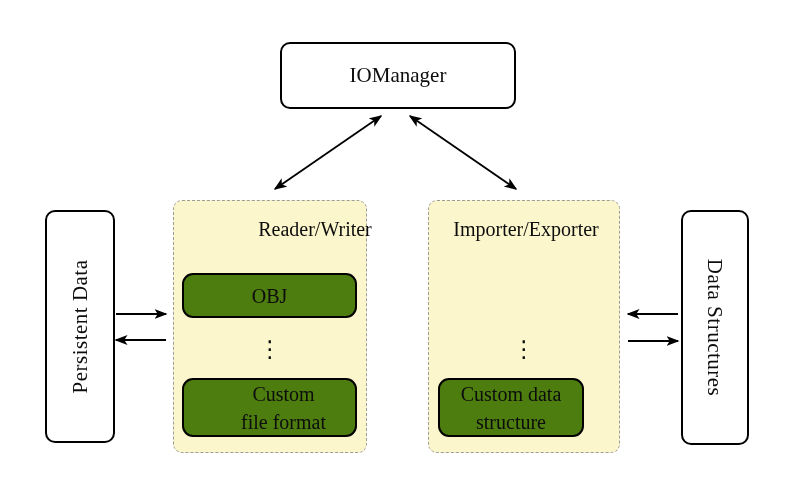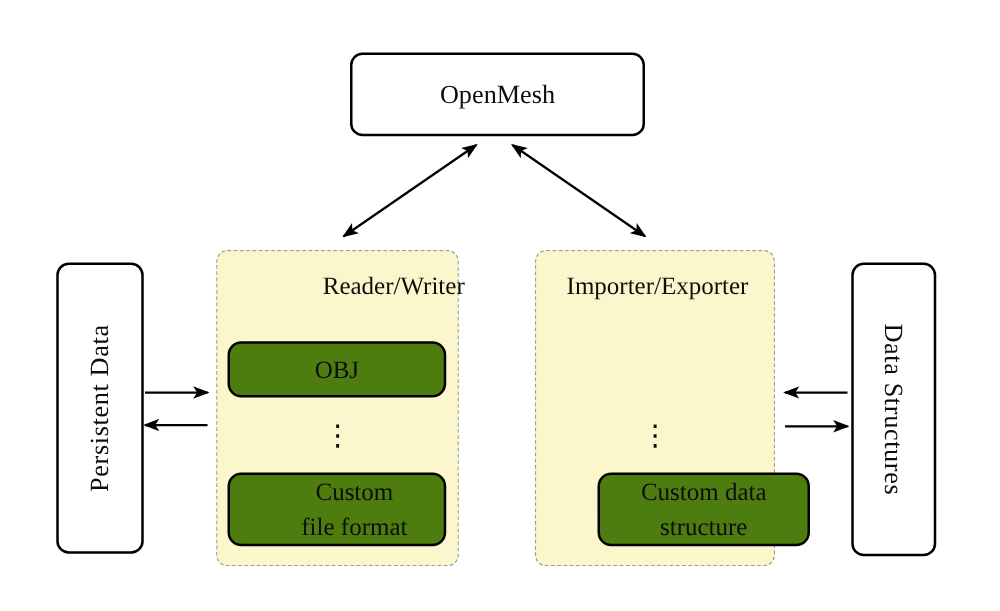--- a/index.html
+++ b/index.html
@@ -89,21 +89,21 @@
     </defs>
     <line x1="381" y1="116" x2="275" y2="189" stroke="#000" stroke-width="1.8" marker-start="url(#ah)" marker-end="url(#ah)"></line>
     <line x1="410" y1="116" x2="516" y2="189" stroke="#000" stroke-width="1.8" marker-start="url(#ah)" marker-end="url(#ah)"></line>
     <line x1="116" y1="314" x2="166" y2="314" stroke="#000" stroke-width="1.8" marker-end="url(#ah)"></line>
     <line x1="166" y1="340" x2="116" y2="340" stroke="#000" stroke-width="1.8" marker-end="url(#ah)"></line>
     <line x1="678" y1="314" x2="628" y2="314" stroke="#000" stroke-width="1.8" marker-end="url(#ah)"></line>
     <line x1="628" y1="341" x2="678" y2="341" stroke="#000" stroke-width="1.8" marker-end="url(#ah)"></line>
   </svg>
 
   <div class="node" style="left:280px; top:42px; width:236px; height:67px;">
-    <span>OpenMesh</span>
+    <span>IOManager</span>
   </div>
 
   <div class="node vnode" style="left:45px; top:210px; width:70px; height:233px;">
     <span class="rot-ccw">Persistent Data</span>
   </div>
 
   <div class="node vnode" style="left:681px; top:210px; width:68px; height:235px;">
     <span class="rot-cw">Data Structures</span>
   </div>
 
@@ -114,18 +114,18 @@
   </div>
   <div class="vdots" style="left:173px; top:338px; width:194px;">⋮</div>
   <div class="inner-box" style="left:182px; top:378px; width:175px; height:59px;padding-left:28px;">
     <span>Custom
 file format</span>
   </div>
 
   <div class="group" style="left:428px; top:200px; width:192px; height:253px;"></div>
   <div class="group-title" style="left:428px; top:218px; width:196px;">Importer/Exporter</div>
   <div class="vdots" style="left:428px; top:338px; width:192px;">⋮</div>
-  <div class="inner-box" style="left:438px; top:378px; width:170px; height:59px;margin-left:40px;">
+  <div class="inner-box" style="left:438px; top:378px; width:146px; height:59px;">
     <span>Custom data
 structure</span>
   </div>
 
 </div>
 
 </body></html>

